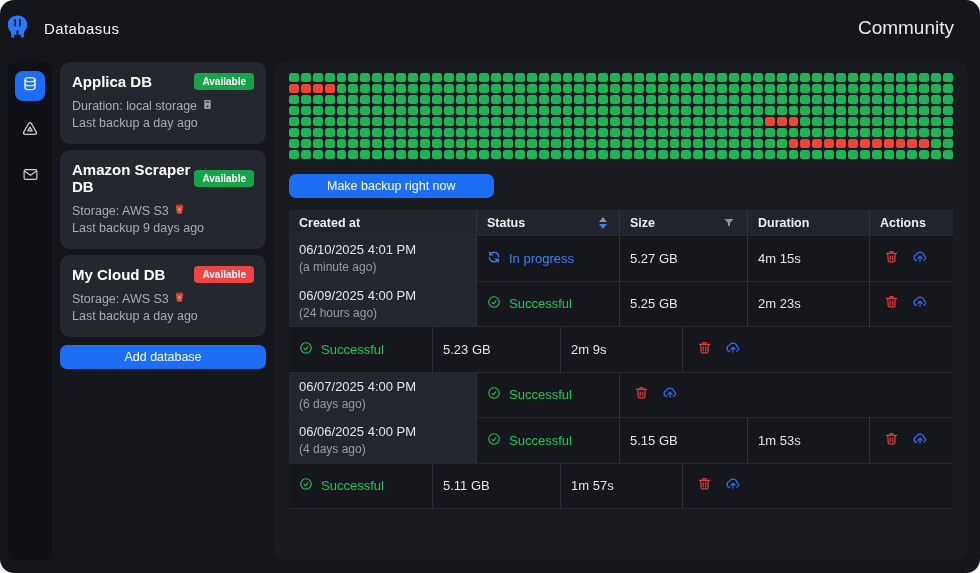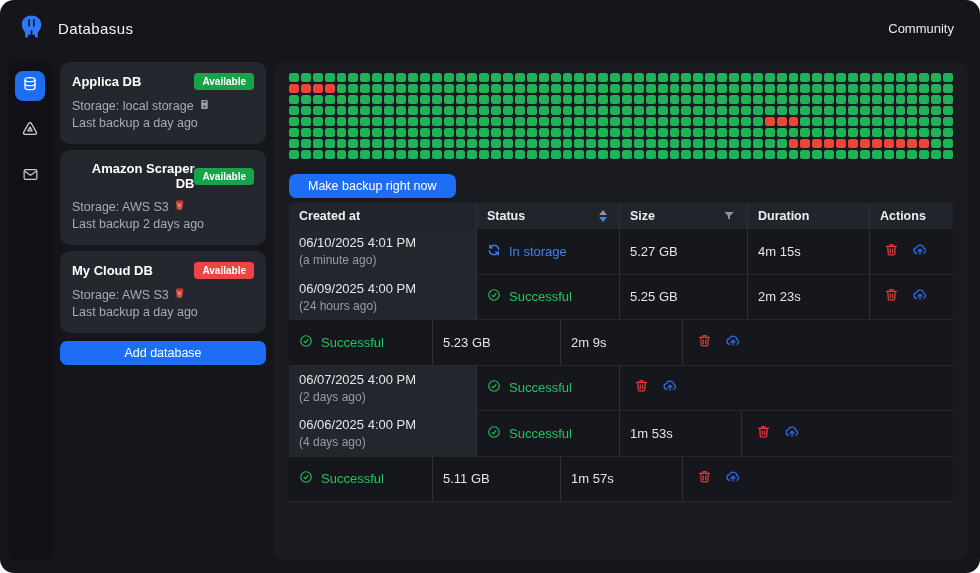--- a/index.html
+++ b/index.html
@@ -4,54 +4,54 @@
 <style>
   html,body { margin:0; padding:0; background:#ffffff; }
   * { box-sizing:border-box; }
   .app {
     width:980px; height:573px; background:#14161b; border-radius:14px;
     overflow:hidden; display:flex; flex-direction:column;
     font-family:"Liberation Sans", sans-serif;
   }
   
   .topbar { height:56px; flex:0 0 56px; display:flex; align-items:center;
-    justify-content:space-between; padding:0 26px 0 18px; }
+    justify-content:space-between; padding:0 26px 0 4px; }
   .brand { display:flex; align-items:center; gap:13px; }
   .brand-name { color:#f3f4f6; font-size:15px; letter-spacing:.4px; }
-  .community { color:#e8eaee; font-size:13px; cursor:pointer; }
+  .community { color:#e8eaee; font-size:19px; cursor:pointer; }
 
   
   .content { flex:1; display:flex; gap:8px; padding:6px 12px 13px 8px; min-height:0; }
 
   
   .rail { width:44px; flex:0 0 44px; background:#0f1116; border-radius:8px;
     display:flex; flex-direction:column; align-items:center; gap:15px; padding-top:9px; }
   .rail-item { width:30px; height:30px; display:flex; align-items:center;
     justify-content:center; color:#c9cdd3; cursor:pointer; border-radius:8px; }
   .rail-item.active { background:#1d6ef5; }
 
   
   .dbcol { width:206px; flex:0 0 206px; display:flex; flex-direction:column; gap:6px; }
   .card { background:#25272e; border-radius:10px; padding:11px 12px 12px; cursor:pointer; }
   .card-top { display:flex; justify-content:space-between; align-items:center; margin-bottom:8px; }
-  .card-title { color:#ffffff; font-weight:700; font-size:13px;text-align:right; }
+  .card-title { color:#ffffff; font-weight:700; font-size:15px; }
   .badge { color:#fff; font-size:10px; font-weight:600; padding:3px 8px; border-radius:4px; }
   .card-line { color:#a6abb5; font-size:12.5px; line-height:17px; display:flex;
     align-items:center; gap:5px; }
   .btn-blue { background:#1d6ef5; color:#fff; border:none; border-radius:7px;
     height:24px; font-size:12.5px; cursor:pointer; font-family:inherit; }
   .add-db-btn { width:100%; margin-top:2px; }
 
   
   .main { flex:1; background:#191b21; border-radius:10px; padding:11px 15px 12px; min-width:0; }
   .section-title { color:#ffffff; font-size:18px; font-weight:700; letter-spacing:.3px;
     margin:3px 0 10px; }
   .hc-grid { display:grid; grid-template-columns:repeat(56,1fr); gap:2px; margin-bottom:13px; }
   .hc-cell { height:9px; border-radius:2.5px; }
-  .backup-btn { padding:0 19px; margin:2px 0 5px; }
+  .backup-btn { padding:0 38px; margin:2px 0 12px; }
 
   
   .table { width:100%; border-bottom:1px solid #262930; }
   .thead { display:flex; background:#22242b; height:25px; align-items:center;
     color:#eceef1; font-weight:700; font-size:12.5px; }
   .thead > div { padding-left:10px; height:100%; display:flex; align-items:center; }
   .thead > div + div { border-left:1px solid #2e3139; }
   .col-created { width:187px; flex:0 0 187px; }
   .col-status  { width:143px; flex:0 0 143px; }
   .col-size    { width:128px; flex:0 0 128px; }
@@ -126,21 +126,21 @@
     </div>
 
     <div class="dbcol">
 
   <div class="card">
     <div class="card-top">
       <span class="card-title">Applica DB</span>
       <span class="badge" style="background: rgb(23, 163, 74);">Available</span>
     </div>
     <div class="card-line">
-      <span>Storage: local storage</span>
+      <span>Duration: local storage</span>
       <span class="sticon">
         <svg width="11" height="11" viewBox="0 0 24 24" fill="#9aa0a9">
                 <rect x="5" y="2" width="14" height="20" rx="2"></rect>
                 <rect x="8" y="5" width="8" height="2.5" rx="1" fill="#25272e"></rect>
                 <circle cx="12" cy="16.5" r="2.2" fill="#25272e"></circle>
               </svg>
       </span>
 
     </div>
     <div class="card-line">
@@ -158,21 +158,21 @@
 
       <span class="sticon">
         <svg width="11" height="12" viewBox="0 0 24 24">
                 <path fill="#dd4f3f" d="M4 4h16l-2.2 16.2c-.15 1.1-2.6 2.3-5.8 2.3s-5.65-1.2-5.8-2.3L4 4z"></path>
                 <ellipse cx="12" cy="4.2" rx="8" ry="2.4" fill="#a93a2e"></ellipse>
                 <circle cx="12" cy="13" r="2.4" fill="#f2b6ad"></circle>
               </svg>
       </span>
     </div>
     <div class="card-line">
-      <span>Last backup 2 days ago</span>
+      <span>Last backup 9 days ago</span>
     </div>
   </div>
 
   <div class="card">
     <div class="card-top">
       <span class="card-title">My Cloud DB</span>
       <span class="badge" style="background: rgb(239, 68, 68);">Available</span>
     </div>
     <div class="card-line">
       <span>Storage: AWS S3</span>
@@ -676,21 +676,21 @@
     <div class="col-status status-cell">
       <span class="sicon">
         <svg width="14" height="14" viewBox="0 0 24 24" fill="none" stroke="#3b82f6" stroke-width="2.3" stroke-linecap="round" stroke-linejoin="round">
           <path d="M20 11a8 8 0 0 0-14.9-3"></path>
                     <polyline points="4.7 3.9 4.7 8.4 9.2 8.4"></polyline>
           <path d="M4 13a8 8 0 0 0 14.9 3"></path>
                     <polyline points="19.3 20.1 19.3 15.6 14.8 15.6"></polyline>
         </svg>
       </span>
 
-      <span class="stext" style="color: rgb(59, 130, 246);">In storage</span>
+      <span class="stext" style="color: rgb(59, 130, 246);">In progress</span>
     </div>
     <div class="col-size plain-cell">5.27 GB</div>
     <div class="col-duration plain-cell">4m 15s</div>
     <div class="col-actions actions-cell">
       <span class="icon-btn">
         <span>
           <svg width="15" height="15" viewBox="0 0 24 24" fill="none" stroke="#e23b3b" stroke-width="2" stroke-linecap="round">
             <path d="M4 7h16"></path>
                       <path d="M9.5 7V4.9c0-.5.4-.9.9-.9h3.2c.5 0 .9.4.9.9V7"></path>
             <path d="M6 7l.8 12.2c.05.7.6 1.3 1.3 1.3h7.8c.7 0 1.25-.6 1.3-1.3L18 7"></path>
@@ -785,21 +785,21 @@
                       <path d="M8.8 14.8 12 11.6l3.2 3.2"></path>
           </svg>
         </span>
       </span>
     </div>
   </div>
 
   <div class="trow">
     <div class="col-created created-cell">
       <span class="date">06/07/2025 4:00 PM</span>
-      <span class="ago">(2 days ago)</span>
+      <span class="ago">(6 days ago)</span>
     </div>
     <div class="col-status status-cell">
 
       <span class="sicon">
         <svg width="14" height="14" viewBox="0 0 24 24" fill="none" stroke="#22c55e" stroke-width="1.9">
           <circle cx="12" cy="12" r="9"></circle>
                     <path d="M8.2 12.4 11 15.1l4.8-5.8"></path>
         </svg>
       </span>
       <span class="stext" style="color: rgb(34, 197, 94);">Successful</span>
@@ -836,20 +836,21 @@
     <div class="col-status status-cell">
 
       <span class="sicon">
         <svg width="14" height="14" viewBox="0 0 24 24" fill="none" stroke="#22c55e" stroke-width="1.9">
           <circle cx="12" cy="12" r="9"></circle>
                     <path d="M8.2 12.4 11 15.1l4.8-5.8"></path>
         </svg>
       </span>
       <span class="stext" style="color: rgb(34, 197, 94);">Successful</span>
     </div>
+    <div class="col-size plain-cell">5.15 GB</div>
     <div class="col-duration plain-cell">1m 53s</div>
     <div class="col-actions actions-cell">
       <span class="icon-btn">
         <span>
           <svg width="15" height="15" viewBox="0 0 24 24" fill="none" stroke="#e23b3b" stroke-width="2" stroke-linecap="round">
             <path d="M4 7h16"></path>
                       <path d="M9.5 7V4.9c0-.5.4-.9.9-.9h3.2c.5 0 .9.4.9.9V7"></path>
             <path d="M6 7l.8 12.2c.05.7.6 1.3 1.3 1.3h7.8c.7 0 1.25-.6 1.3-1.3L18 7"></path>
             <path d="M10 11v6"></path>
                       <path d="M14 11v6"></path>

